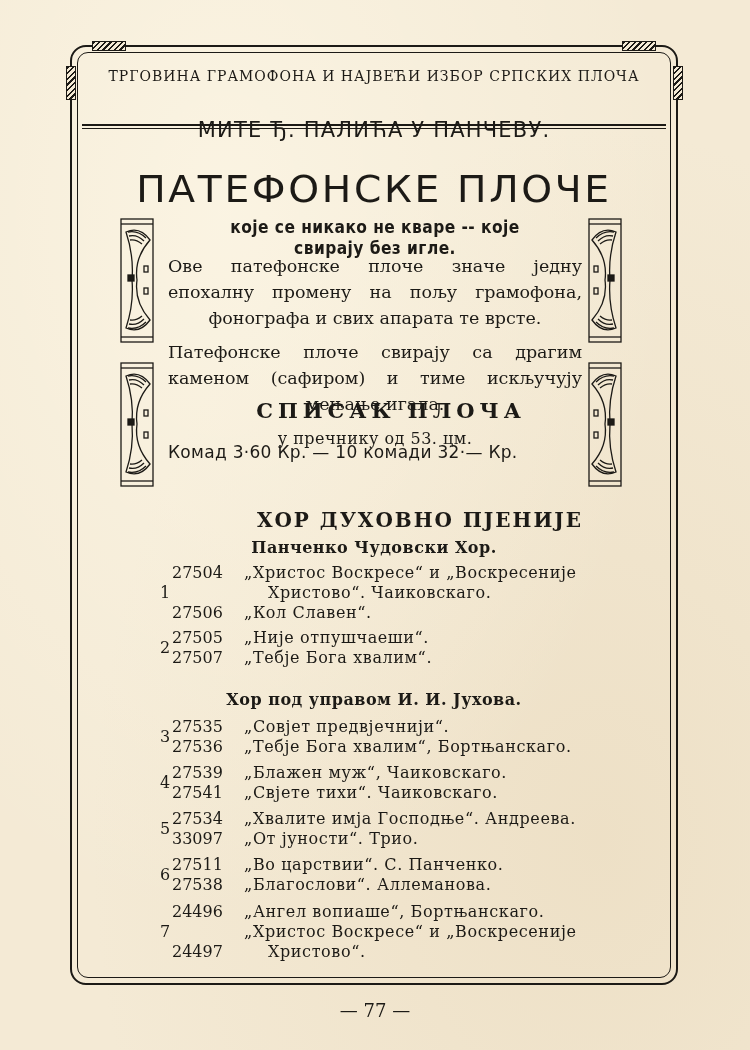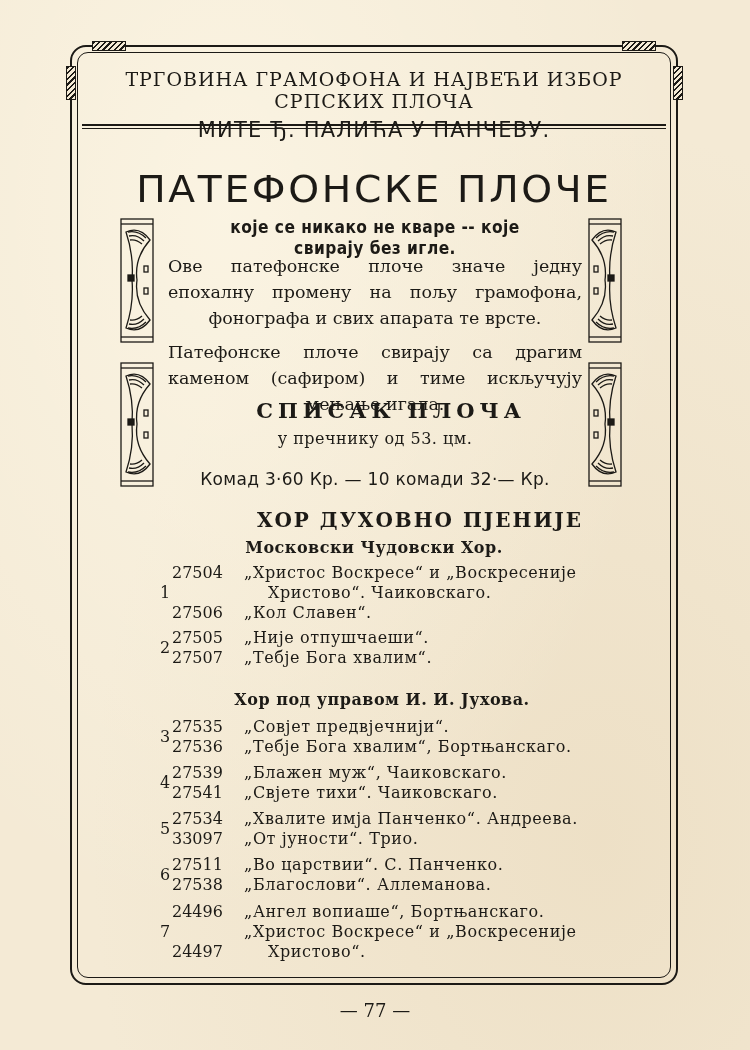--- a/index.html
+++ b/index.html
@@ -23,21 +23,21 @@
       border: 1.5px solid #1c1a16; border-radius: 11px;
     }
     .corner-block {
       position: absolute; width: 34px; height: 10px; background:
         repeating-linear-gradient(135deg, #1c1a16 0 1.5px, transparent 1.5px 4px);
       border: 1px solid #1c1a16; box-sizing: border-box; background-color: #f4ead5;
     }
     .corner-block.v { width: 10px; height: 34px; }
     .header-top {
       position: absolute; left: 70px; top: 68px; width: 608px; text-align: center;
-      font-size: 19px; letter-spacing: 1px;
+      font-size: 14px; letter-spacing: 1px;
     }
     .header-name {
       position: absolute; left: 70px; top: 90px; width: 608px; text-align: center;
       font-family: "DejaVu Sans", sans-serif; font-size: 21px; letter-spacing: 1.2px; margin-top: 28px;
     }
     .header-rule {
       position: absolute; left: 82px; top: 124px; width: 584px; height: 5px;
       border-top: 2px solid #1c1a16; border-bottom: 1.5px solid #1c1a16; box-sizing: border-box;
     }
     .title {
@@ -61,21 +61,21 @@
     }
     .list-title {
       position: absolute; left: 184px; top: 398px; width: 414px; text-align: center;
       font-weight: bold; font-size: 21px; letter-spacing: 5px;
     }
     .diam {
       position: absolute; left: 168px; top: 429px; width: 414px; text-align: center;
       font-size: 16px; letter-spacing: 0.5px;
     }
     .price {
-      position: absolute; left: 168px; top: 469px; width: 414px; text-align: center;
+      position: absolute; left: 168px; top: 442px; width: 414px; 
       font-family: "DejaVu Sans", sans-serif; font-size: 17px; letter-spacing: 0.3px;
     }
     .section-title {
       position: absolute; left: 70px; width: 700px; text-align: center;
       font-weight: bold; font-size: 20px; letter-spacing: 2px;
     }
     .section-sub {
       position: absolute; left: 70px; width: 608px; text-align: center;
       font-weight: bold; font-size: 16px; letter-spacing: 0.5px;
     }
@@ -165,21 +165,21 @@
       <rect x="24" y="48" width="4" height="6"></rect>
       <rect x="24" y="70" width="4" height="6"></rect>
   </g>
 </svg>
 
 <div class="list-title">СПИСАК ПЛОЧА</div>
 <div class="diam">у пречнику од 53. цм.</div>
 <div class="price">Комад 3·60 Кр. — 10 комади 32·— Кр.</div>
 
 <div class="section-title" style="top:508px;">ХОР ДУХОВНО ПЈЕНИЈЕ</div>
-<div class="section-sub" style="top:538px;">Московски Чудовски Хор.</div>
+<div class="section-sub" style="top:538px;">Панченко Чудовски Хор.</div>
 
 <div class="group" style="top:563px;height:60px;">
   <span class="gnum" style="top:20px;">1</span>
   <div class="row">
       <span class="num">27504</span>
       <span class="txt">„Христос Воскресе“ и „Воскресеније</span>
     </div>
   <div class="row">
       <span class="num"></span>
       <span class="txt cont">Христово“. Чаиковскаго.</span>
@@ -195,21 +195,21 @@
   <div class="row">
       <span class="num">27505</span>
       <span class="txt">„Није отпушчаеши“.</span>
     </div>
   <div class="row">
       <span class="num">27507</span>
       <span class="txt">„Тебје Бога хвалим“.</span>
     </div>
 </div>
 
-<div class="section-sub" style="top:690px;margin-left:8px;">Хор под управом И. И. Јухова.</div>
+<div class="section-sub" style="top:690px;">Хор под управом И. И. Јухова.</div>
 
 <div class="group" style="top:717px;height:40px;">
   <span class="gnum" style="top:10px;">3</span>
   <div class="row">
       <span class="num">27535</span>
       <span class="txt">„Совјет предвјечнији“.</span>
     </div>
   <div class="row">
       <span class="num">27536</span>
       <span class="txt">„Тебје Бога хвалим“, Бортњанскаго.</span>
@@ -225,21 +225,21 @@
   <div class="row">
       <span class="num">27541</span>
       <span class="txt">„Свјете тихи“. Чаиковскаго.</span>
     </div>
 </div>
 
 <div class="group" style="top:809px;height:40px;">
   <span class="gnum" style="top:10px;">5</span>
   <div class="row">
       <span class="num">27534</span>
-      <span class="txt">„Хвалите имја Панченко“. Андреева.</span>
+      <span class="txt">„Хвалите имја Господње“. Андреева.</span>
     </div>
   <div class="row">
       <span class="num">33097</span>
       <span class="txt">„От јуности“. Трио.</span>
     </div>
 </div>
 
 <div class="group" style="top:855px;height:40px;">
   <span class="gnum" style="top:10px;">6</span>
   <div class="row">

